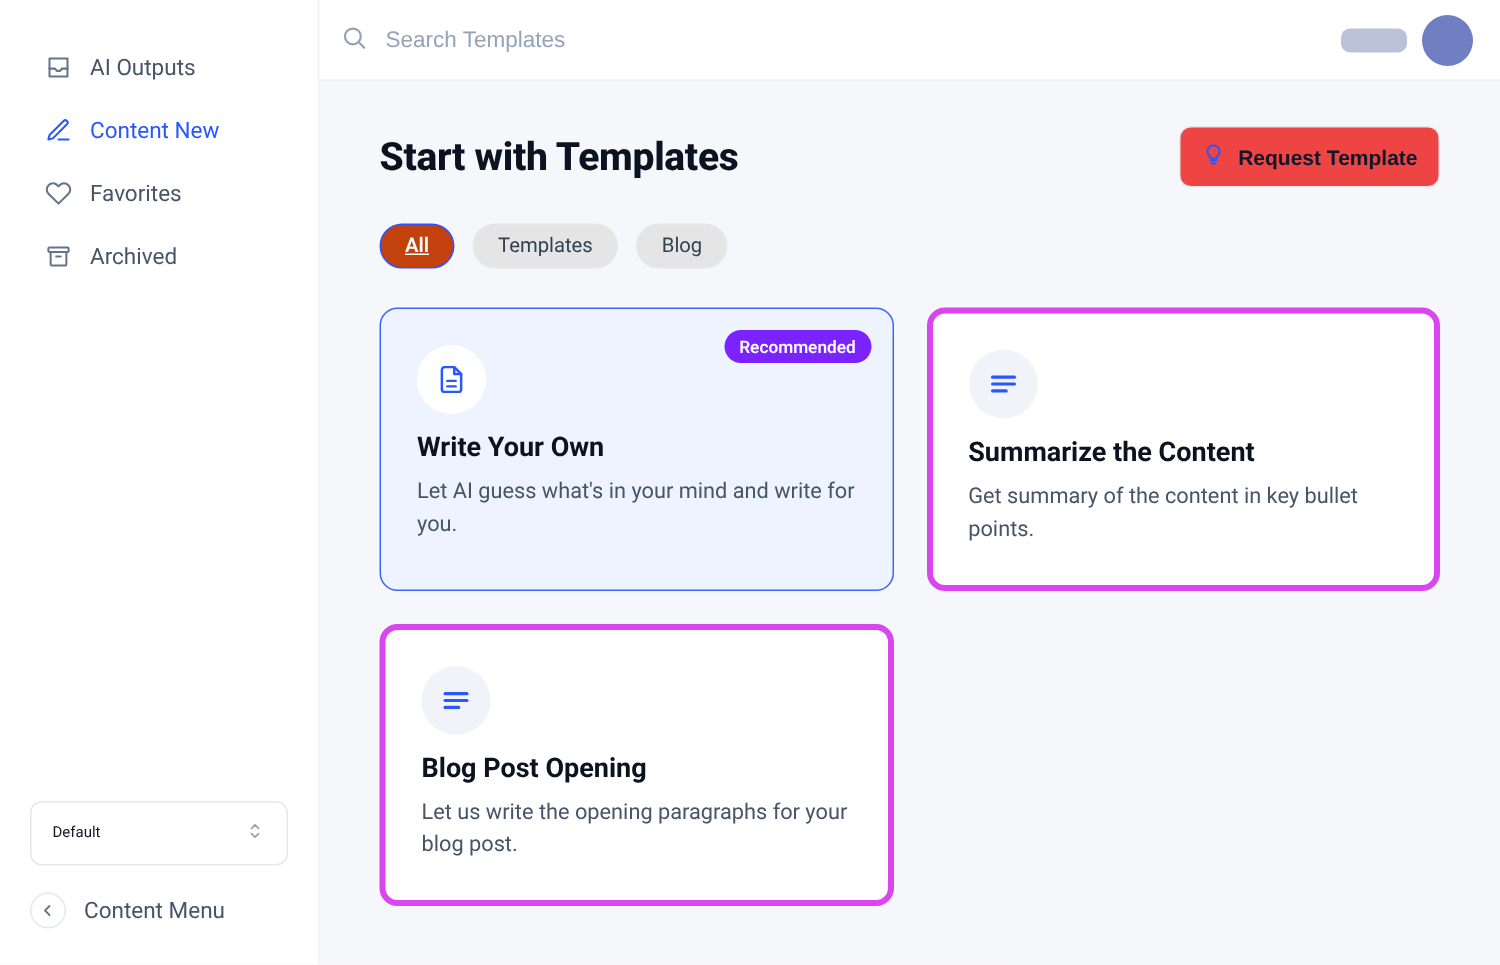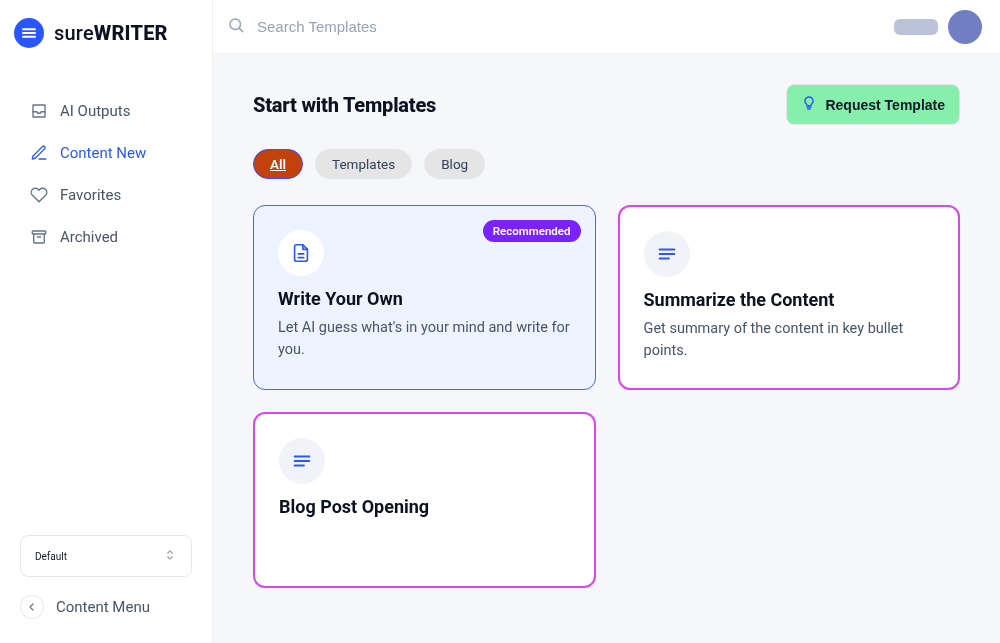--- a/index.html
+++ b/index.html
@@ -114,24 +114,24 @@
     background: transparent;
     color: #0f172a;
   }
   .search input::placeholder { color: #94a3b8; }
   .top-right { display: flex; align-items: center; gap: 10px; }
   .pill-skel { width: 44px; height: 16px; border-radius: 6px; background: #b9c2d7; }
   .avatar { width: 34px; height: 34px; border-radius: 50%; background: #707ec2; }
 
   .content { padding: 30px 40px; overflow: auto; flex:1; }
   .header-row { display: flex; align-items: center; justify-content: space-between; }
-  .page-title { font-size: 20px; font-weight: 800; color: #0b1220; letter-spacing: -.2px; }
+  .page-title { font-size: 26px; font-weight: 800; color: #0b1220; letter-spacing: -.2px; }
   .request-btn {
     display: inline-flex; align-items: center; gap: 8px;
-    background: #86efac; border: 1px solid #e5e7eb; border-radius: 8px;
+    background: #ef4444; border: 1px solid #e5e7eb; border-radius: 8px;
     padding: 10px 14px; font-size: 14px; font-weight: 600; color: #0f172a;
     cursor: pointer;
   }
   .request-btn svg { width: 16px; height: 16px; }
 
   .filters { margin-top: 24px; display: flex; gap: 12px; }
   .chip {
     border-radius: 999px;
     padding: 6px 16px;
     font-size: 13.5px;
@@ -143,21 +143,21 @@
   .chip.active { background: #c2410c; color: #fff; border-color: #3052ff; font-weight: 600; text-decoration: underline; }
 
   .cards {
     margin-top: 26px;
     display: grid;
     grid-template-columns: repeat(2, 1fr);
     gap: 22px;
   }
   .card {
     background: #fff;
-    border: 2px solid #d946ef;
+    border: 4px solid #d946ef;
     border-radius: 12px;
     padding: 24px 24px 26px 24px;
     position: relative;
     cursor: pointer;
     min-height: 176px;
   }
   .card.selected {
     background: #eef4ff;
     border: 1.5px solid #3b66ff;
   }
@@ -178,32 +178,20 @@
   .card-icon svg { width: 22px; height: 22px; }
   .card h3 { margin-top: 12px; font-size: 18px; font-weight: 700; color: #0b1220; }
   .card p  { margin-top: 8px; font-size: 14.5px; color: #475569; line-height: 1.5; }
 </style>
 </head>
 <body>
 
 <div class="app">
 
   <aside class="sidebar">
-    <div class="logo">
-      <span class="logo-mark">
-        <svg viewBox="0 0 24 24" fill="none" stroke="#fff" stroke-width="2.6" stroke-linecap="round">
-          <path d="M4 7h16"></path>
-            <path d="M4 12h16"></path>
-            <path d="M4 17h16"></path>
-        </svg>
-      </span>
-      <span class="logo-text">
-        <span>sure</span><span class="bold">WRITER</span>
-      </span>
-    </div>
 
     <nav class="nav" id="nav">
         <div class="nav-item">
           <span class="icon">
             <svg viewBox="0 0 24 24" fill="none" stroke="#64748b" stroke-width="1.8" stroke-linecap="round" stroke-linejoin="round">
               <path d="M4 4h16v16H4z"></path>
               <path d="M4 13h5l1.5 2h3L15 13h5"></path>
             </svg>
           </span>
           <span>AI Outputs</span>
@@ -323,17 +311,18 @@
           </div>
           <div class="card">
             <div class="card-icon">
               <svg viewBox="0 0 24 24" fill="none" stroke="#2957ff" stroke-width="2.2" stroke-linecap="round">
                 <line x1="4" y1="7" x2="20" y2="7"></line>
                 <line x1="4" y1="12" x2="20" y2="12"></line>
                 <line x1="4" y1="17" x2="14" y2="17"></line>
               </svg>
             </div>
             <h3>Blog Post Opening</h3>
+            <p>Let us write the opening paragraphs for your blog post.</p>
           </div>
         </div>
     </div>
   </main>
 </div>
 
 </body></html>

